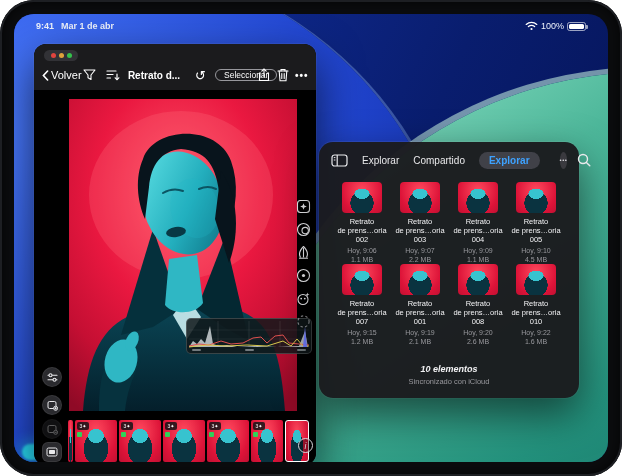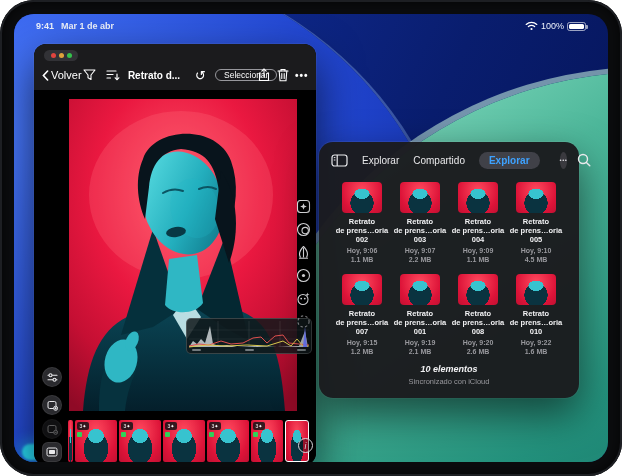--- a/index.html
+++ b/index.html
@@ -95,21 +95,21 @@
   .browser{position:absolute;left:305px;top:128px;width:260px;height:256px;z-index:5;border-radius:14px;
            background:rgba(27,27,30,.97);box-shadow:0 16px 40px rgba(0,0,0,.55), 0 0 0 1px rgba(255,255,255,.07);
            display:flex;flex-direction:column;}
   .br-header{height:36px;display:flex;align-items:center;padding:0 10px 0 12px;gap:10px;}
   .tabs{display:flex;align-items:center;gap:14px;margin-left:4px;}
   .tab{font-size:10px;color:#e8e8ea;background:none;border:none;padding:0;}
   .tab.active{background:#404148;border-radius:999px;padding:3px 10px;font-weight:700;}
   .br-spacer{flex:1;}
   .circle-btn{width:17px;height:17px;border-radius:50%;background:#3a3a3f;color:#d9d9dd;border:none;
               font-size:9px;line-height:15px;text-align:center;padding:0;}
-  .br-grid{display:grid;grid-template-columns:repeat(4,58px);padding:4px 0 0 14px;row-gap:10px;font-weight:bold;}
+  .br-grid{display:grid;grid-template-columns:repeat(4,58px);padding:4px 0 0 14px;}
   .gitem{width:58px;text-align:center;}
   .gthumb{width:40px;height:31px;border-radius:4px;margin:0 auto 4px;}
   .gname{color:#f2f2f4;font-size:7.5px;line-height:9px;}
   .gmeta{color:#98989d;font-size:7px;line-height:9px;margin-top:2px;}
   .br-footer{margin-top:auto;text-align:center;padding-bottom:12px;}
   .brf-count{color:#f2f2f4;font-size:9px;font-weight:700;font-style:italic;}
   .brf-sync{color:#98989d;font-size:7.5px;margin-top:3px;}
 
   svg{display:block;}
 </style>

